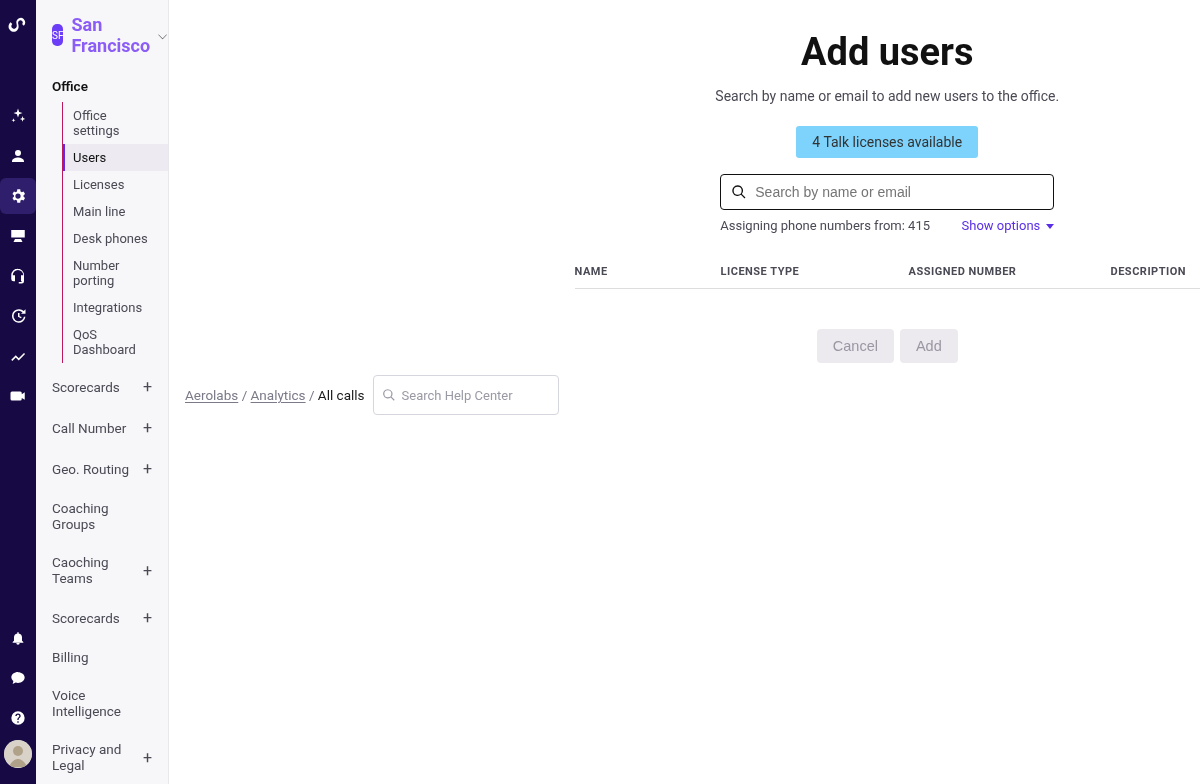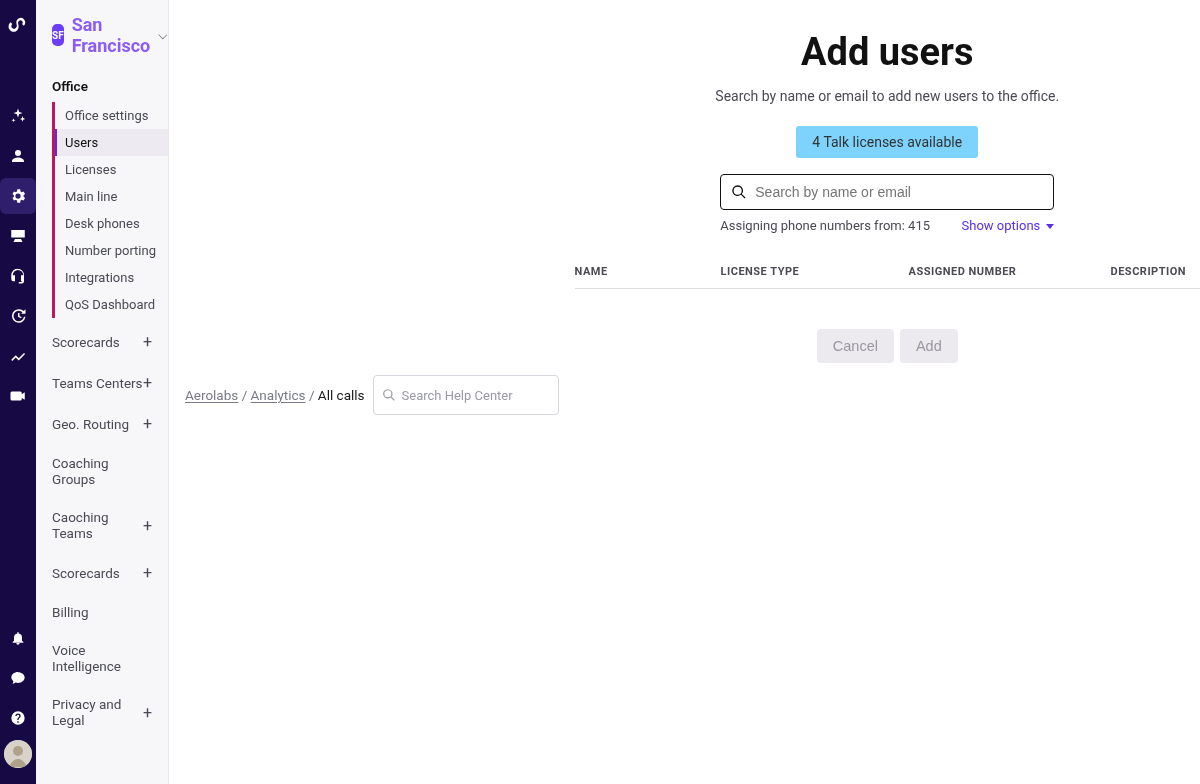--- a/index.html
+++ b/index.html
@@ -8,28 +8,28 @@
     
     .rail{width:52px;background:#170a44;display:flex;flex-direction:column;align-items:center;padding-top:14px}
     .rail .logo{margin-bottom:60px}
     .rail .icon-btn{width:36px;height:36px;display:flex;align-items:center;justify-content:center;border-radius:6px;margin-bottom:4px;cursor:pointer;color:#fff}
     .rail .icon-btn.active{background:#2f1e6b}
     .rail .spacer{flex:1}
     .avatar-img{width:28px;height:28px;border-radius:50%;background:#cfcfcf;overflow:hidden;margin-bottom:16px}
     
     .sidebar{width:215px;background:#f7f7f9;border-right:1px solid #e8e8ec;display:flex;flex-direction:column;overflow:hidden}
     .office-switch{display:flex;align-items:center;padding:14px 16px;cursor:pointer;gap:8px}
-    .office-badge{width:22px;height:22px;background:#6b3df6;color:#fff;border-radius:5px;display:flex;align-items:center;justify-content:center;font-size:10px;font-weight:700}
+    .office-badge{width:22px;height:22px;background:#6b3df6;color:#fff;border-radius:5px;display:flex;align-items:center;justify-content:center;font-size:10px;font-weight:400}
     .office-name{flex:1;font-size:18px;font-weight:700;color:#8b5cf6}
     .chevron{font-size:12px;color:#3a3a3a}
     .section{padding:0 0 6px}
     .section-head{display:flex;align-items:center;justify-content:space-between;padding:8px 16px;color:#4a4a55;font-size:13.5px;cursor:pointer}
     .section-head.strong{color:#111;font-weight:600}
     .plus{color:#4a4a55;font-size:16px}
-    .sub-list{border-left:3px solid #be185d;margin-left:16px}
+    .sub-list{border-left:1px solid #be185d;margin-left:26px}
     .sub-item{padding:6px 12px 6px 10px;color:#4a4a55;font-size:13px;cursor:pointer}
     .sub-item.active{color:#111;background:#edebf1;border-left:2px solid #5a2ee6;margin-left:-0px;padding-left:8px}
     
     .main{flex:1;display:flex;}
     .topbar{display:flex;align-items:center;padding:14px 16px 8px;gap:8px}
     .crumbs{flex:1;color:#7a7a88;font-size:13.5px}
     .crumbs a{color:#7a7a88;text-decoration:underline;text-underline-offset:2px}
     .crumbs .current{color:#1a1a1a;text-decoration:none}
     .search-box{width:186px;height:40px;border:1px solid #d6d6df;border-radius:4px;display:flex;align-items:center;padding:0 8px;color:#9a9aa5;font-size:13px;gap:6px;cursor:text}
     .content{flex:1;padding:30px 0 0;text-align:center;overflow:auto}
@@ -151,21 +151,21 @@
         </div>
     </div>
     <div class="section">
         <div class="section-head">
           <span>Scorecards</span>
           <span class="plus">+</span>
         </div>
       </div>
     <div class="section">
         <div class="section-head">
-          <span>Teams Centers</span>
+          <span>Call Number</span>
           <span class="plus">+</span>
         </div>
       </div>
     <div class="section">
         <div class="section-head">
           <span>Geo. Routing</span>
           <span class="plus">+</span>
         </div>
       </div>
     <div class="section">

